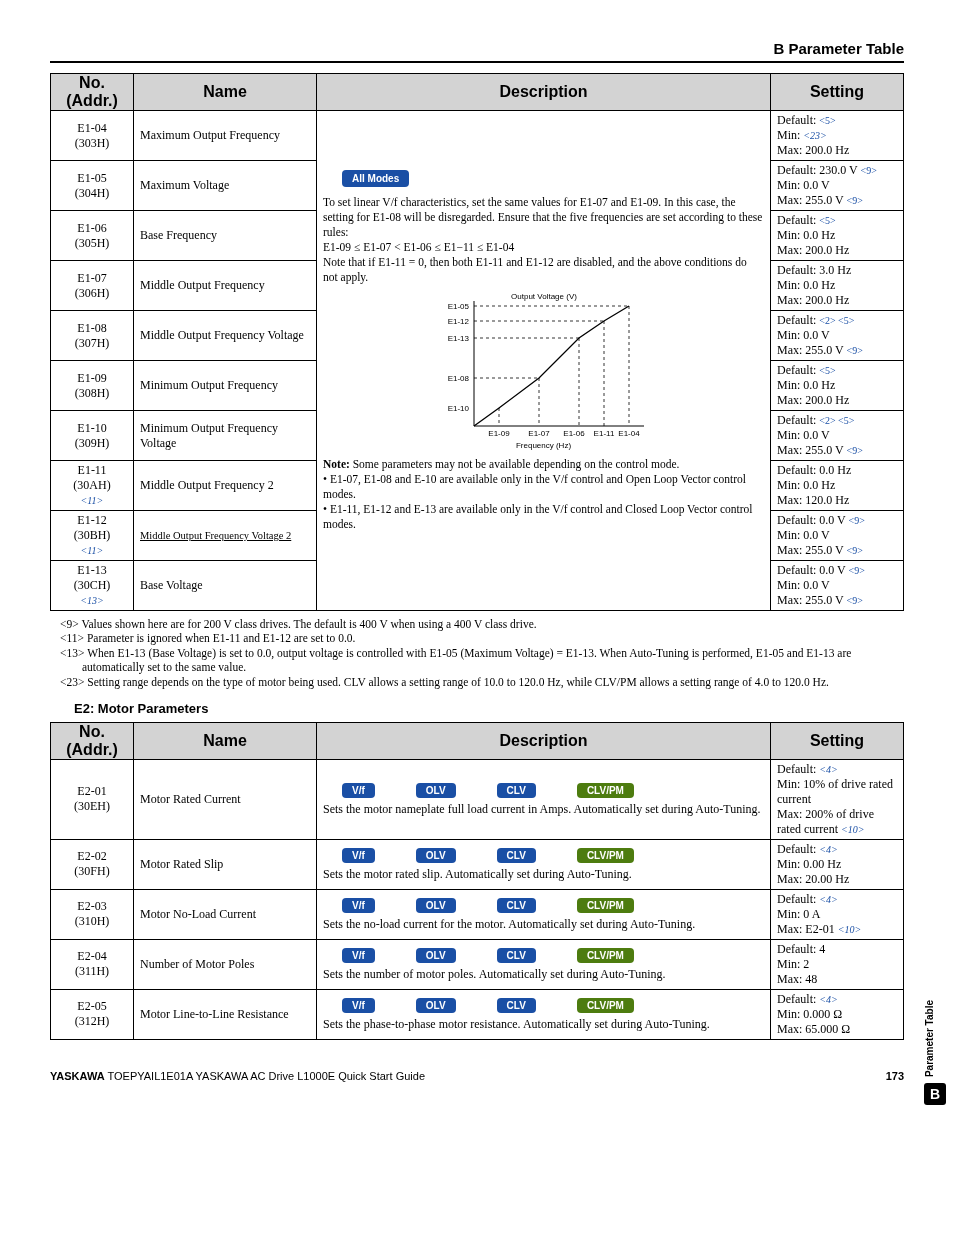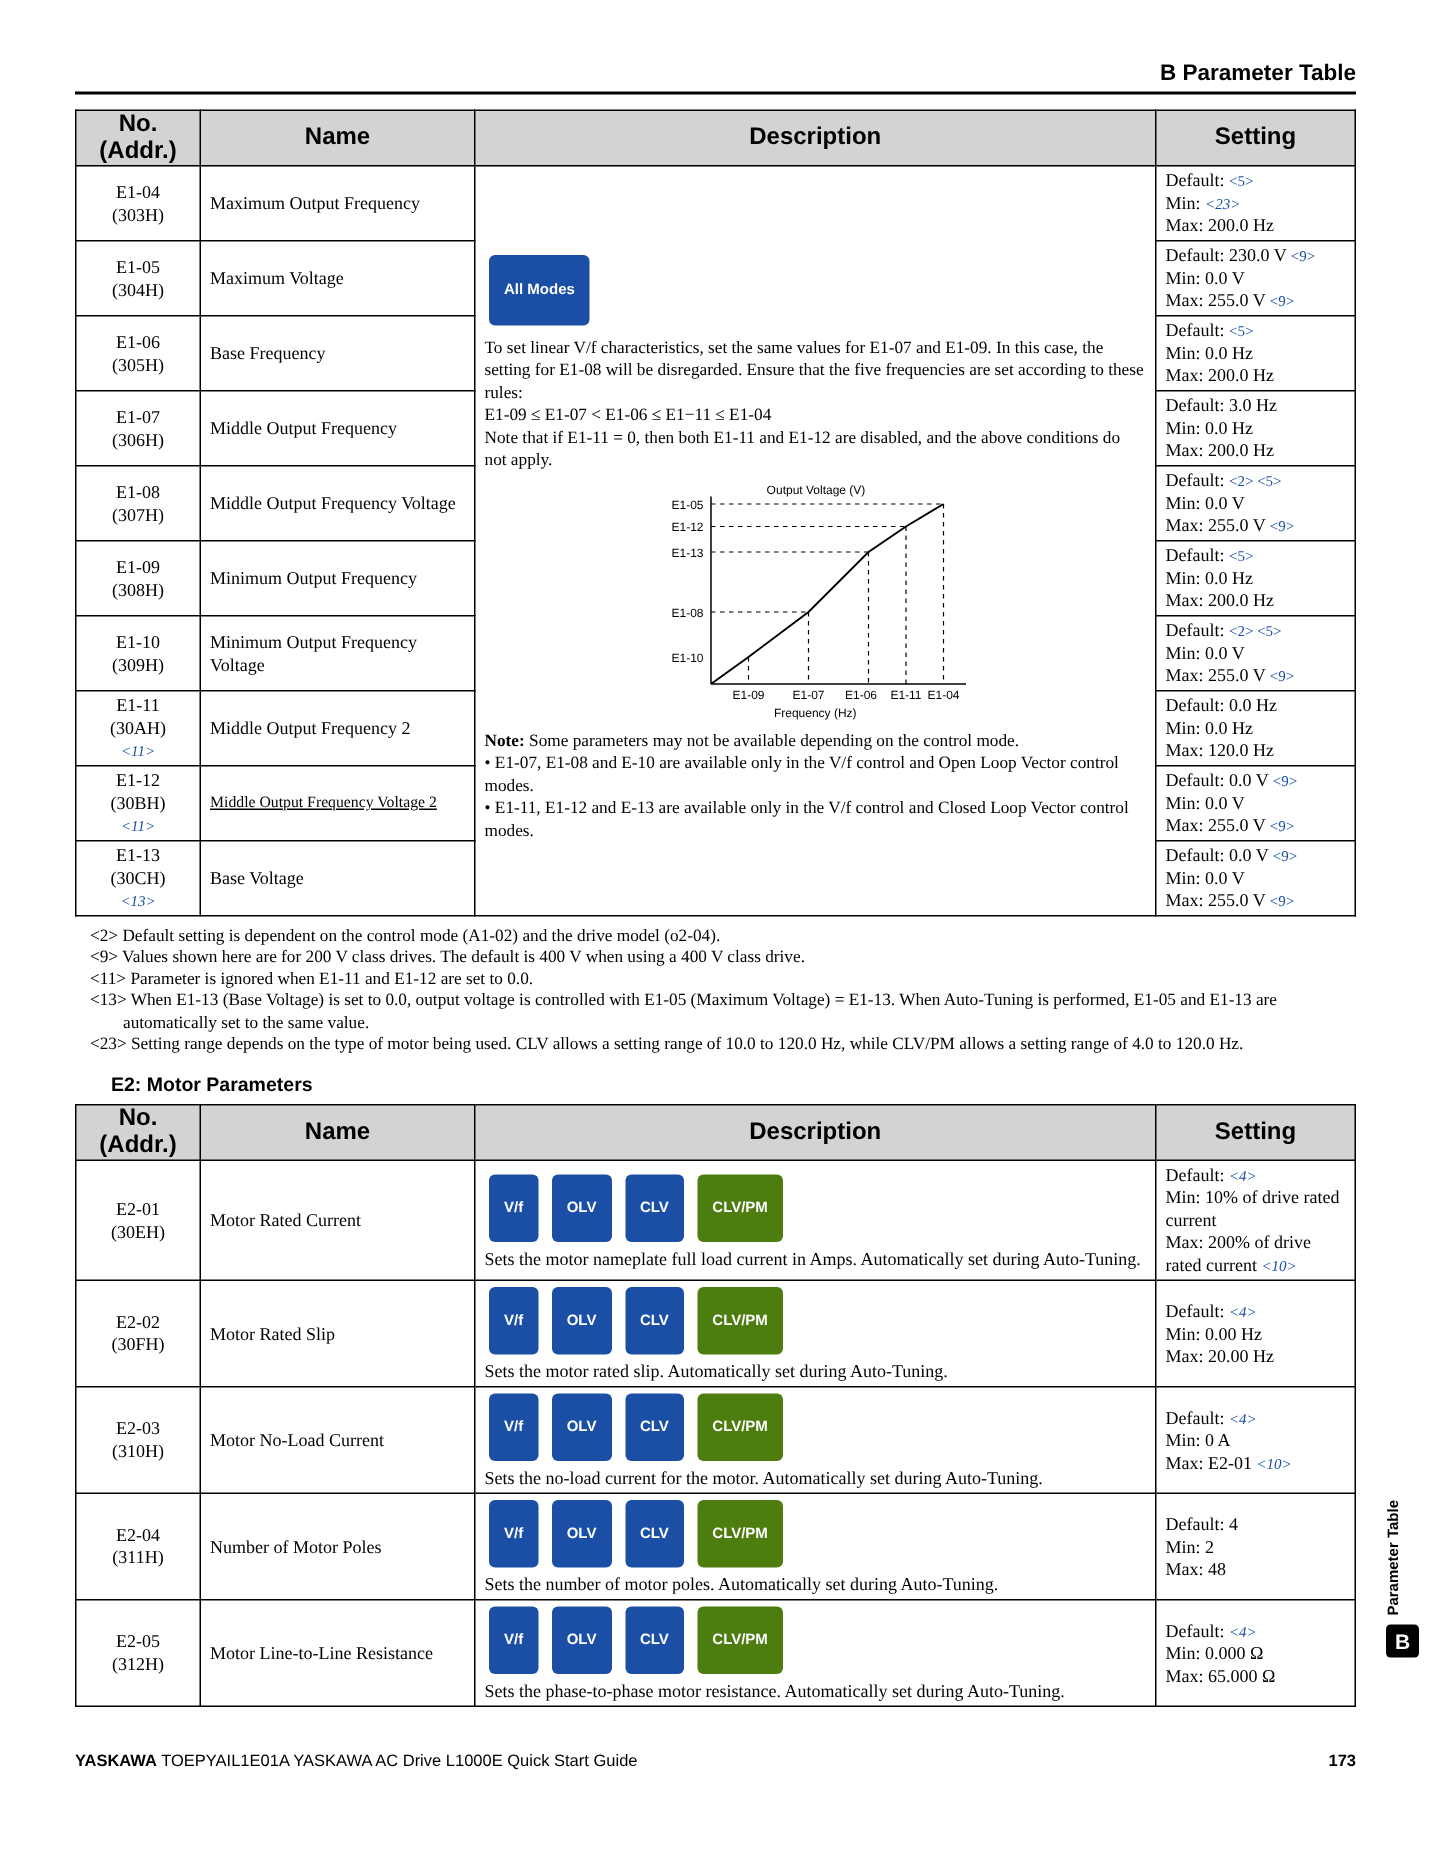--- a/index.html
+++ b/index.html
@@ -59,22 +59,22 @@
     font-style: italic;
   }
   .badge {
     display: inline-block;
     background: #1a4fa5;
     color: #fff;
     font-family: Arial, Helvetica, sans-serif;
     font-weight: bold;
     font-size: 10px;
     border-radius: 4px;
-    padding: 17px 10px;
-    margin: 2px 3px;
+    padding: 2px 10px;
+    margin: 2px 19px;
     text-align: center;
   }
   .badge.grey {
     background: #4d7c0f;
   }
   .diagram {
     margin: 6px auto;
     width: 260px;
     font-family: Arial, Helvetica, sans-serif;
     font-size: 8px;
@@ -237,21 +237,20 @@
       </tr>
       <tr>
         <td class="addr">E1-13<br>(30CH)<br><span class="ref-italic">&lt;13&gt;</span></td>
         <td class="name">Base Voltage</td>
         <td class="setting">Default: 0.0 V <span class="ref">&lt;9&gt;</span><br>Min: 0.0 V<br>Max: 255.0 V <span class="ref">&lt;9&gt;</span></td>
       </tr>
     </tbody>
 </table>
 
 <div class="footnotes">
-  <div>&lt;2&gt; Default setting is dependent on the control mode (A1-02) and the drive model (o2-04).</div>
   <div>&lt;9&gt; Values shown here are for 200 V class drives. The default is 400 V when using a 400 V class drive.</div>
   <div>&lt;11&gt; Parameter is ignored when E1-11 and E1-12 are set to 0.0.</div>
   <div>&lt;13&gt; When E1-13 (Base Voltage) is set to 0.0, output voltage is controlled with E1-05 (Maximum Voltage) = E1-13. When Auto-Tuning is performed, E1-05 and E1-13 are automatically set to the same value.</div>
   <div>&lt;23&gt; Setting range depends on the type of motor being used. CLV allows a setting range of 10.0 to 120.0 Hz, while CLV/PM allows a setting range of 4.0 to 120.0 Hz.</div>
 </div>
 
 <div class="section-title">E2: Motor Parameters</div>
 
 <table>
   <thead>

